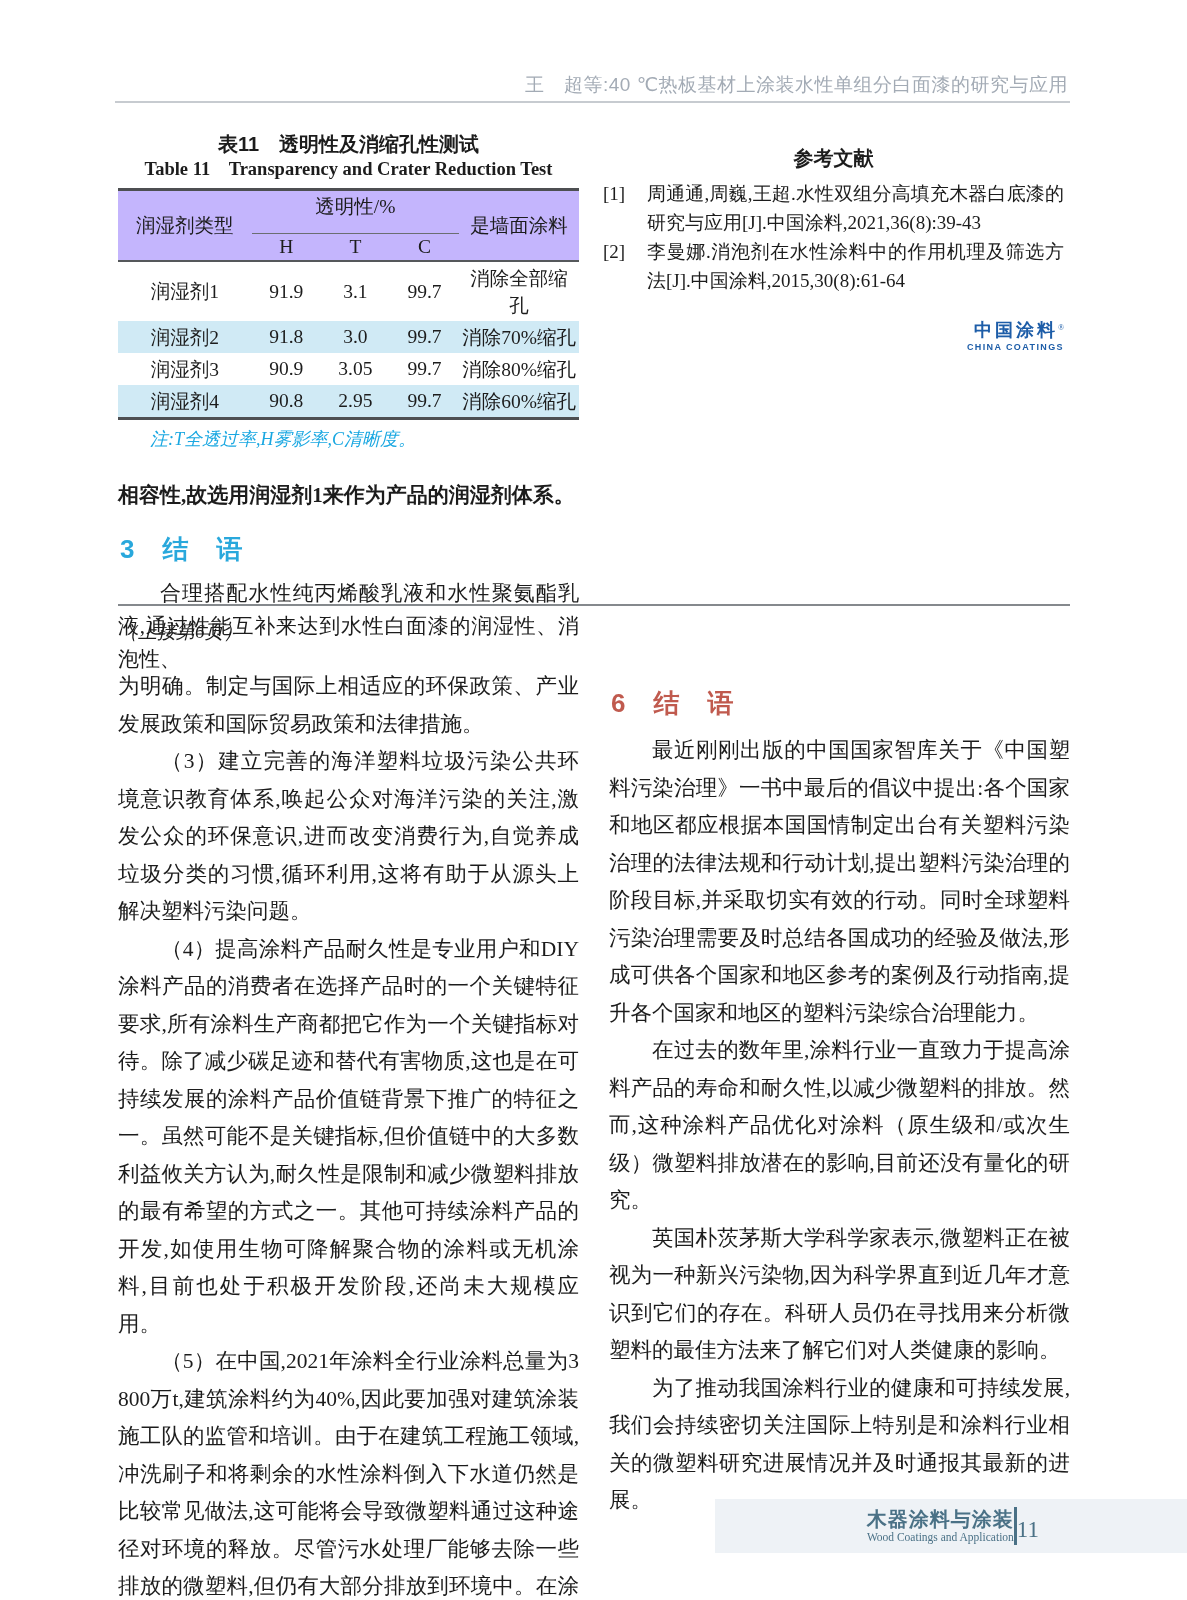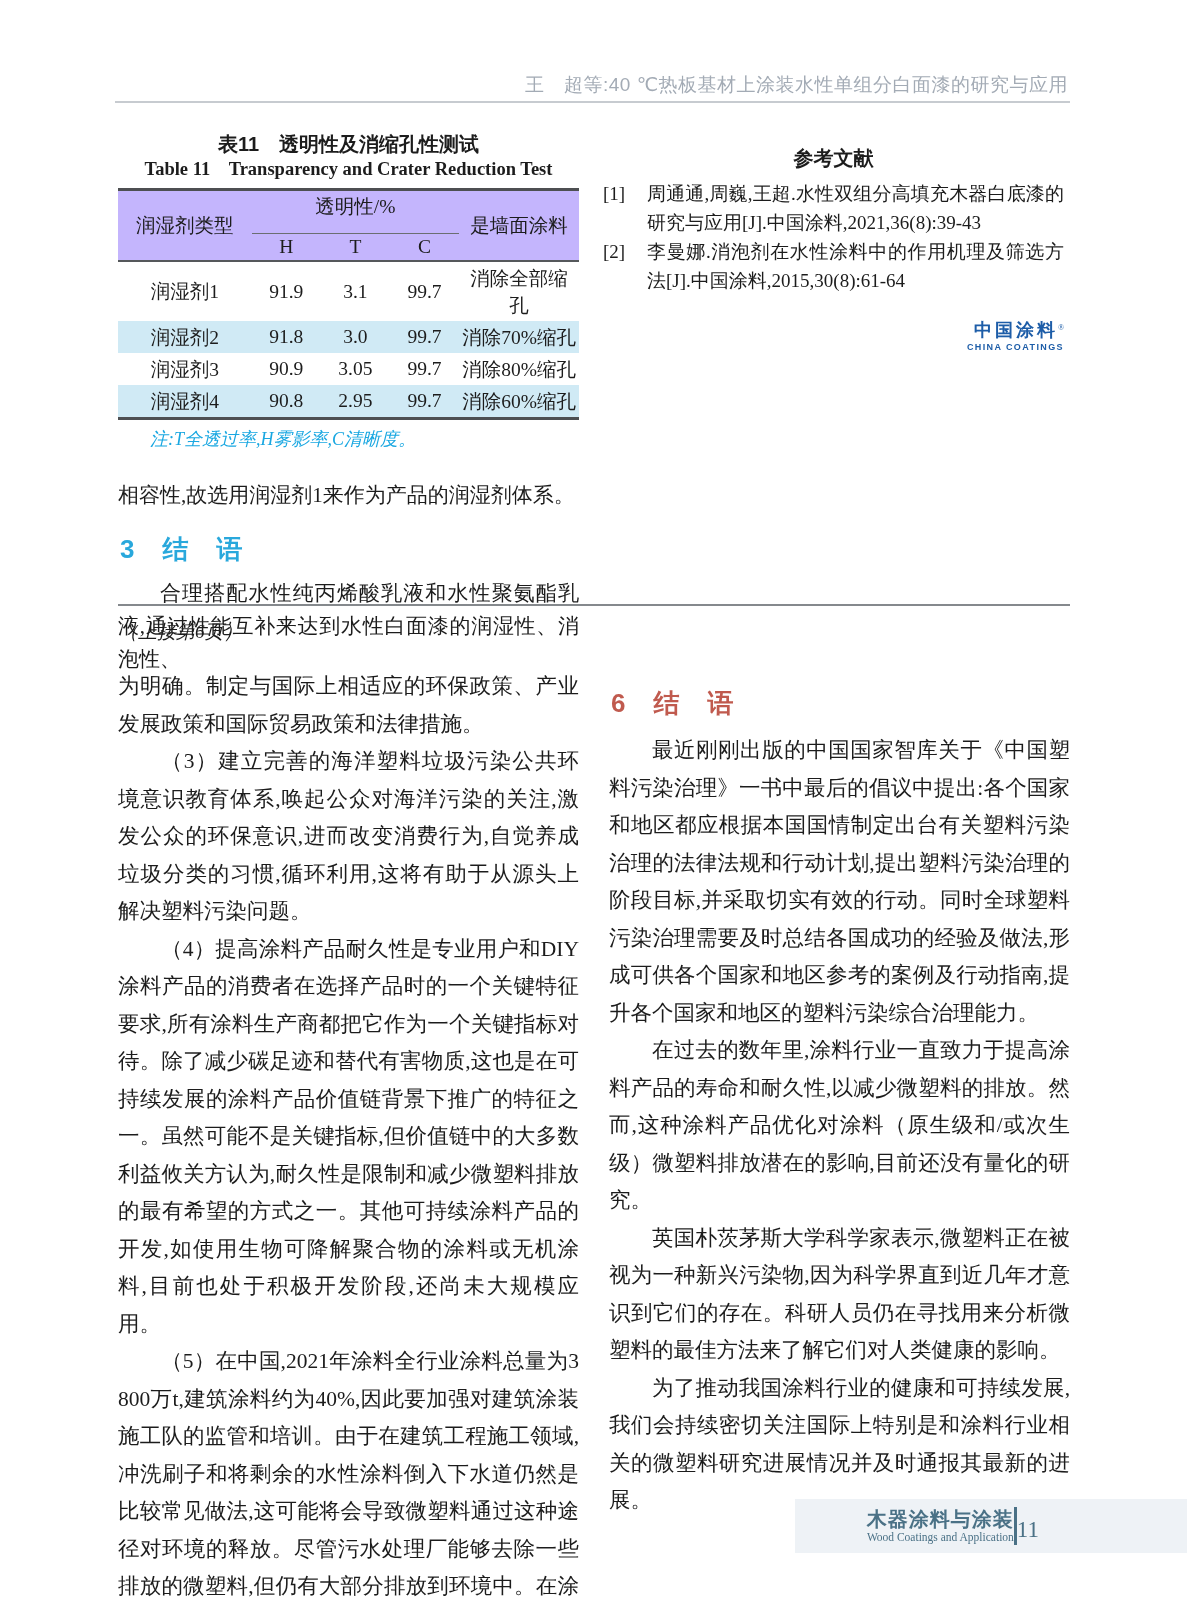--- a/index.html
+++ b/index.html
@@ -54,21 +54,21 @@
     color:#19a7e1; font-style:italic; font-size:18px; line-height:24px;
     margin:7px 0 0 32px;
   }
   
   .section-heading {
     font-family:"Liberation Sans","DejaVu Sans",sans-serif;
     font-size:26px; font-weight:bold; letter-spacing:1px;
   }
   .h-cyan { color:#29a8dc; margin:20px 0 10px 2px; }
   .h-red  { color:#c05a4e; margin:18px 0 11px 2px; }
-  .mt-para { margin-top:28px; }
+  .mt-para { margin-top:28px;font-weight:bold; }
   
   .ref-heading { text-align:center; font-weight:bold; font-size:20px; margin:15px 0 7px; }
   .ref-item { display:flex; font-size:19px; line-height:29px; }
   .ref-label { width:44px; flex-shrink:0; }
   .ref-text { flex:1; text-align:justify; }
   
   .logo { text-align:right; margin-top:26px; line-height:1.1; }
   .logo-zh {
     color:#1d5da8; font-weight:bold; font-size:18px; letter-spacing:3px;
     font-family:"Liberation Sans","DejaVu Sans",sans-serif;
@@ -79,21 +79,21 @@
     font-family:"Liberation Sans","DejaVu Sans",sans-serif; margin-top:2px;
   }
   
   .mid-divider { position:absolute; top:604px; left:118px; width:952px; height:2px; background:#85898d; }
   .continuation {
     position:absolute; top:619px; left:119px;
     font-size:19px; font-style:italic; font-family:"Liberation Serif","DejaVu Serif",serif;
   }
   
   .footer-band {
-    position:absolute; top:1499px; right:0; width:392px; height:54px;
+    position:absolute; top:1499px; right:0; width:472px; height:54px;
     background:#eef2f6;
     display:flex; align-items:center; justify-content:flex-end;
     padding-right:148px; gap:0;
   }
   .footer-titles { text-align:right; color:#4a7186; }
   .footer-zh {
     font-family:"Liberation Sans","DejaVu Sans",sans-serif;
     font-weight:bold; font-size:20px; letter-spacing:1px; line-height:22px;
   }
   .footer-en {

